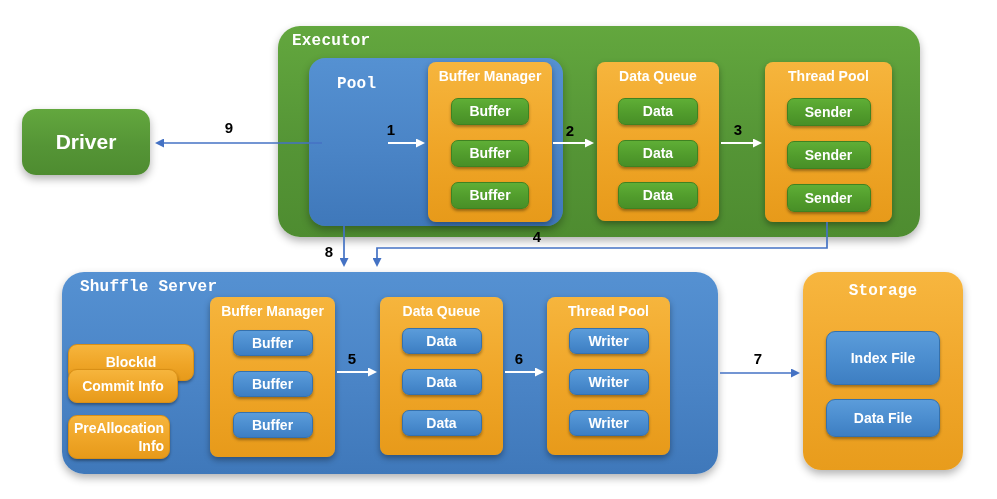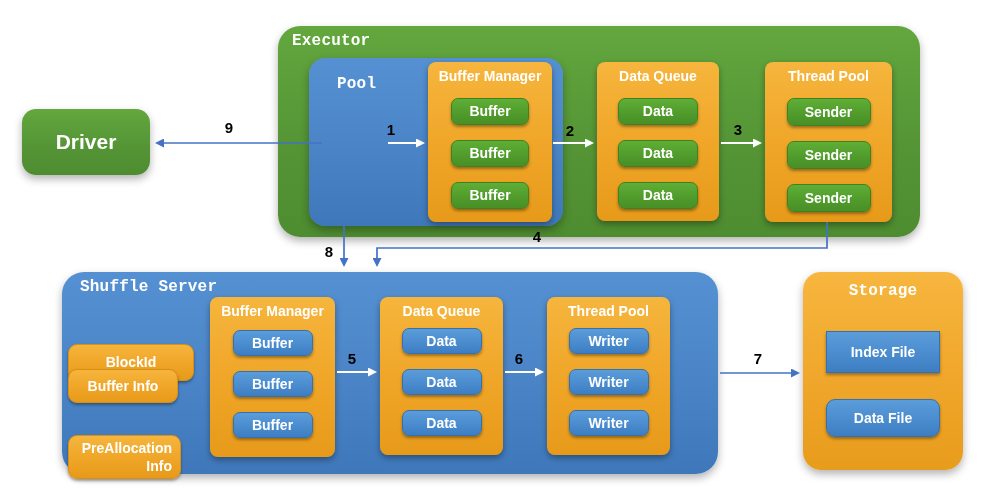--- a/index.html
+++ b/index.html
@@ -89,22 +89,22 @@
     <div class="gtitle">Thread Pool</div>
     <div class="node n-green" style="top:36px;width:84px;height:28px;">Sender</div>
     <div class="node n-green" style="top:79px;width:84px;height:28px;">Sender</div>
     <div class="node n-green" style="top:122px;width:84px;height:28px;">Sender</div>
   </div>
 
   <div class="box c-blue" style="left:62px;top:272px;width:656px;height:202px;"></div>
   <div class="ctitle" style="left:80px;top:278px;">Shuffle Server</div>
 
   <div class="node n-orange" style="left:68px;top:316px;width:126px;height:37px;transform:none;border-radius:9px;margin-top:28px;">BlockId</div>
-  <div class="node n-orange" style="left:68px;top:369px;width:110px;height:34px;transform:none;border-radius:9px;">Buffer Info</div>
-  <div class="node n-orange wrap2" style="left:68px;top:415px;width:113px;height:44px;transform:none;border-radius:9px;padding:0 8px;margin-top:20px;">PreAllocation Info</div>
+  <div class="node n-orange" style="left:68px;top:369px;width:110px;height:34px;transform:none;border-radius:9px;">Commit Info</div>
+  <div class="node n-orange wrap2" style="left:68px;top:415px;width:102px;height:44px;transform:none;border-radius:9px;padding:0 8px;">PreAllocation Info</div>
 
   <div class="group" style="left:210px;top:297px;width:125px;height:160px;">
     <div class="gtitle">Buffer Manager</div>
     <div class="node n-blue" style="top:33px;width:80px;height:26px;">Buffer</div>
     <div class="node n-blue" style="top:74px;width:80px;height:26px;">Buffer</div>
     <div class="node n-blue" style="top:115px;width:80px;height:26px;">Buffer</div>
   </div>
 
   <div class="group" style="left:380px;top:297px;width:123px;height:158px;">
     <div class="gtitle">Data Queue</div>
@@ -115,21 +115,21 @@
 
   <div class="group" style="left:547px;top:297px;width:123px;height:158px;">
     <div class="gtitle">Thread Pool</div>
     <div class="node n-blue" style="top:31px;width:80px;height:26px;">Writer</div>
     <div class="node n-blue" style="top:72px;width:80px;height:26px;">Writer</div>
     <div class="node n-blue" style="top:113px;width:80px;height:26px;">Writer</div>
   </div>
 
   <div class="box c-orange" style="left:803px;top:272px;width:160px;height:198px;">
     <div class="ctitle" style="left:0;top:10px;width:100%;text-align:center;">Storage</div>
-    <div class="node n-blue" style="top:59px;width:114px;height:42px;border-radius:0;">Index File</div>
+    <div class="node n-blue" style="top:59px;width:114px;height:54px;border-radius:9px;">Index File</div>
     <div class="node n-blue" style="top:127px;width:114px;height:38px;border-radius:9px;">Data File</div>
   </div>
 
   <svg class="overlay" width="997" height="499" viewBox="0 0 997 499">
     <defs>
       <marker id="mw" markerWidth="9" markerHeight="9" refX="6" refY="4.5" orient="auto" markerUnits="userSpaceOnUse">
         <path d="M0,0 L9,4.5 L0,9 z" fill="#ffffff"></path>
       </marker>
       <marker id="mb" markerWidth="9" markerHeight="9" refX="6" refY="4.5" orient="auto" markerUnits="userSpaceOnUse">
         <path d="M0,0 L9,4.5 L0,9 z" fill="#4472c4"></path>

